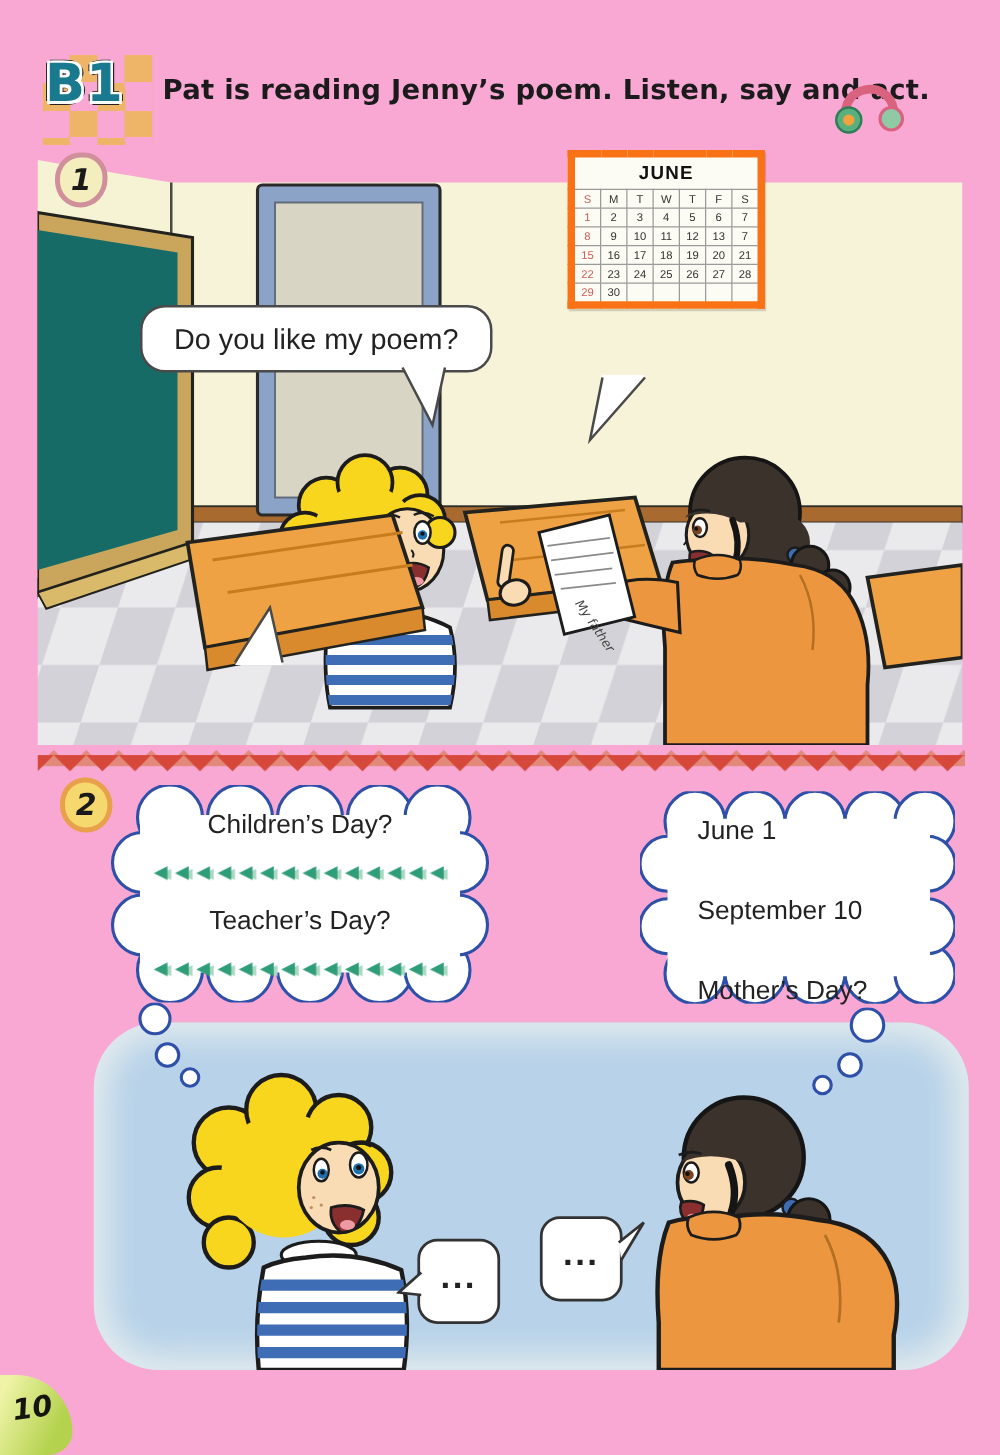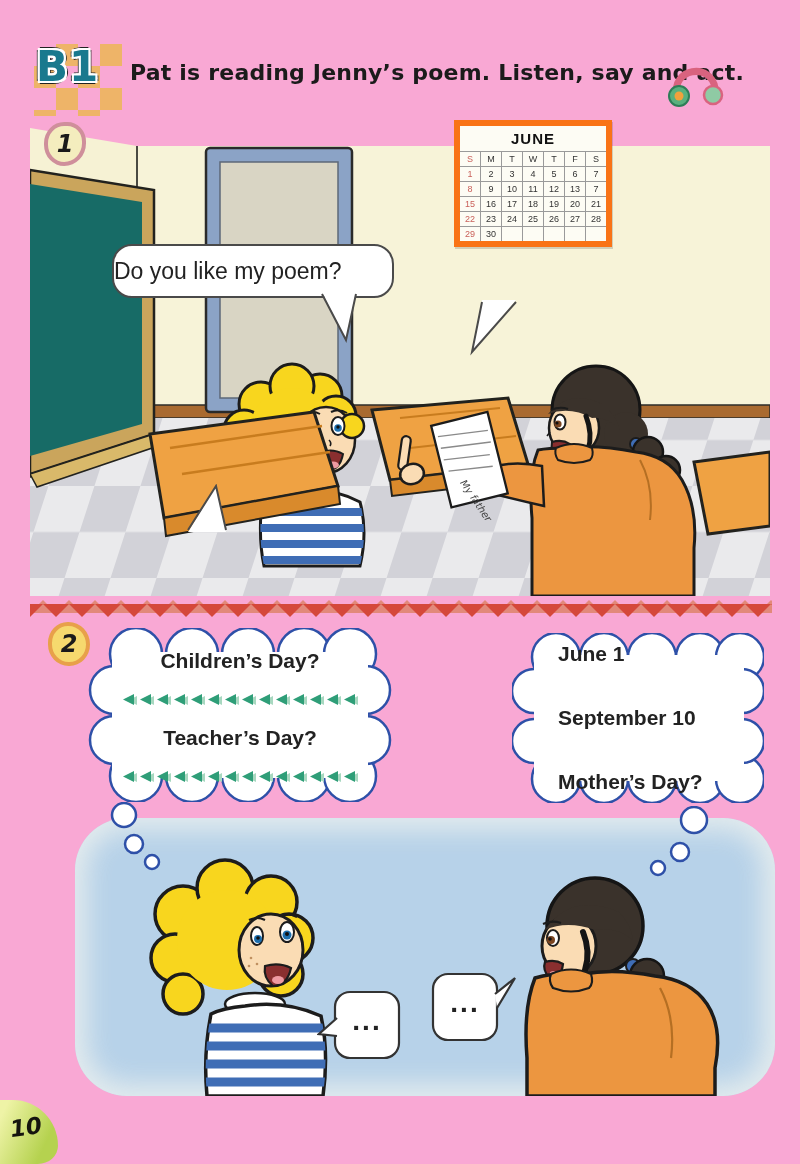--- a/index.html
+++ b/index.html
@@ -28,38 +28,38 @@
   .badge2{left:48px;top:2px;background:#f6d96e;border:4px solid #e8a04a;border-radius:48% 52% 50% 50%;}
 
   .calendar{position:absolute;left:424px;top:2px;width:158px;border-collapse:collapse;background:#fdfcf4;
     border:6px solid #f97316;box-shadow:1px 2px 0 rgba(0,0,0,.15);}
   .calendar th,.calendar td{border:1px solid #9a9a9a;font-size:9px;font-weight:normal;text-align:center;
     padding:2px 0;width:22px;color:#333;}
   .calendar .cal-title{font-size:15px;font-weight:bold;letter-spacing:1px;color:#111;padding:4px 0;border:1px solid #9a9a9a;}
   .calendar .sun{color:var(--calendar-red);}
 
   .bubble{position:absolute;background:#fff;border:2px solid #4a4a4a;border-radius:20px;
-    display:flex;align-items:center;font-size:23px;color:#222;z-index:3;}
+    display:flex;align-items:center;justify-content:center;font-size:23px;color:#222;z-index:3;}
   .bubble .blue-text{color:var(--highlight-blue);}
   .bubble1{left:82px;top:126px;width:278px;height:50px;}
   .bubble2{left:372px;top:136px;width:348px;height:48px;font-size:22px;}
   .bubble3{left:64px;top:410px;width:316px;height:48px;}
   .tail{position:absolute;z-index:4;}
 
   
   .divider{position:absolute;left:30px;top:597px;}
 
   
   .scene2{position:absolute;left:0;top:620px;width:800px;height:486px;}
   .cloud{position:absolute;z-index:2;}
   .cloud-left{left:88px;top:8px;width:304px;height:174px;}
   .cloud-right{left:512px;top:13px;width:252px;height:170px;}
   .cloud svg.cloud-bg{position:absolute;left:0;top:0;}
   .cloud-content{position:absolute;inset:18px 26px;display:flex;flex-direction:column;
-    align-items:center;justify-content:center;gap:18px;font-weight:bold;}
+    align-items:center;justify-content:flex-start;gap:18px;}
   .cloud-right .cloud-content{align-items:flex-start;padding-left:20px;}
   .cloud-line{font-size:21px;color:#222;line-height:28px;white-space:nowrap;}
   .arrow-row{display:block;}
 
   .dots{position:absolute;z-index:1;}
   .dots-left{left:98px;top:182px;}
   .dots-right{left:640px;top:186px;}
 
   .blue-panel{position:absolute;left:75px;top:198px;width:700px;height:278px;background:#b7d2e9;
     border-radius:52px;box-shadow:inset 0 0 26px 12px rgba(251,249,239,.65);}

